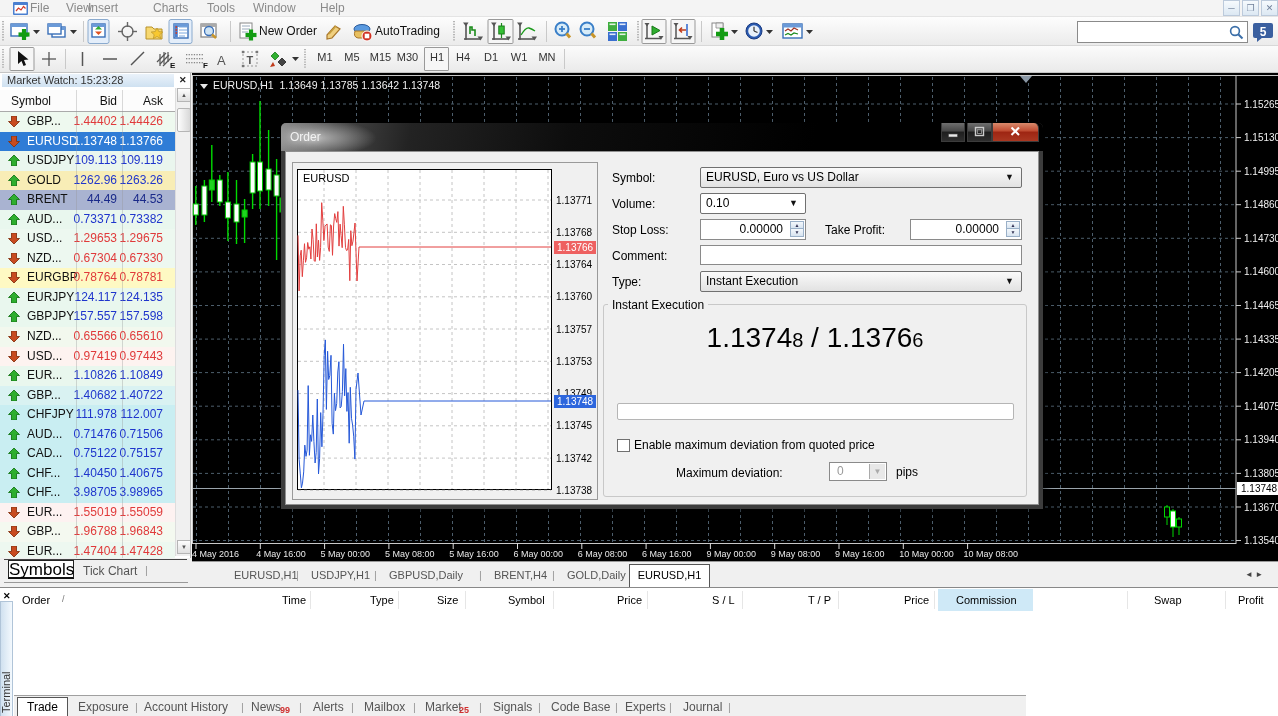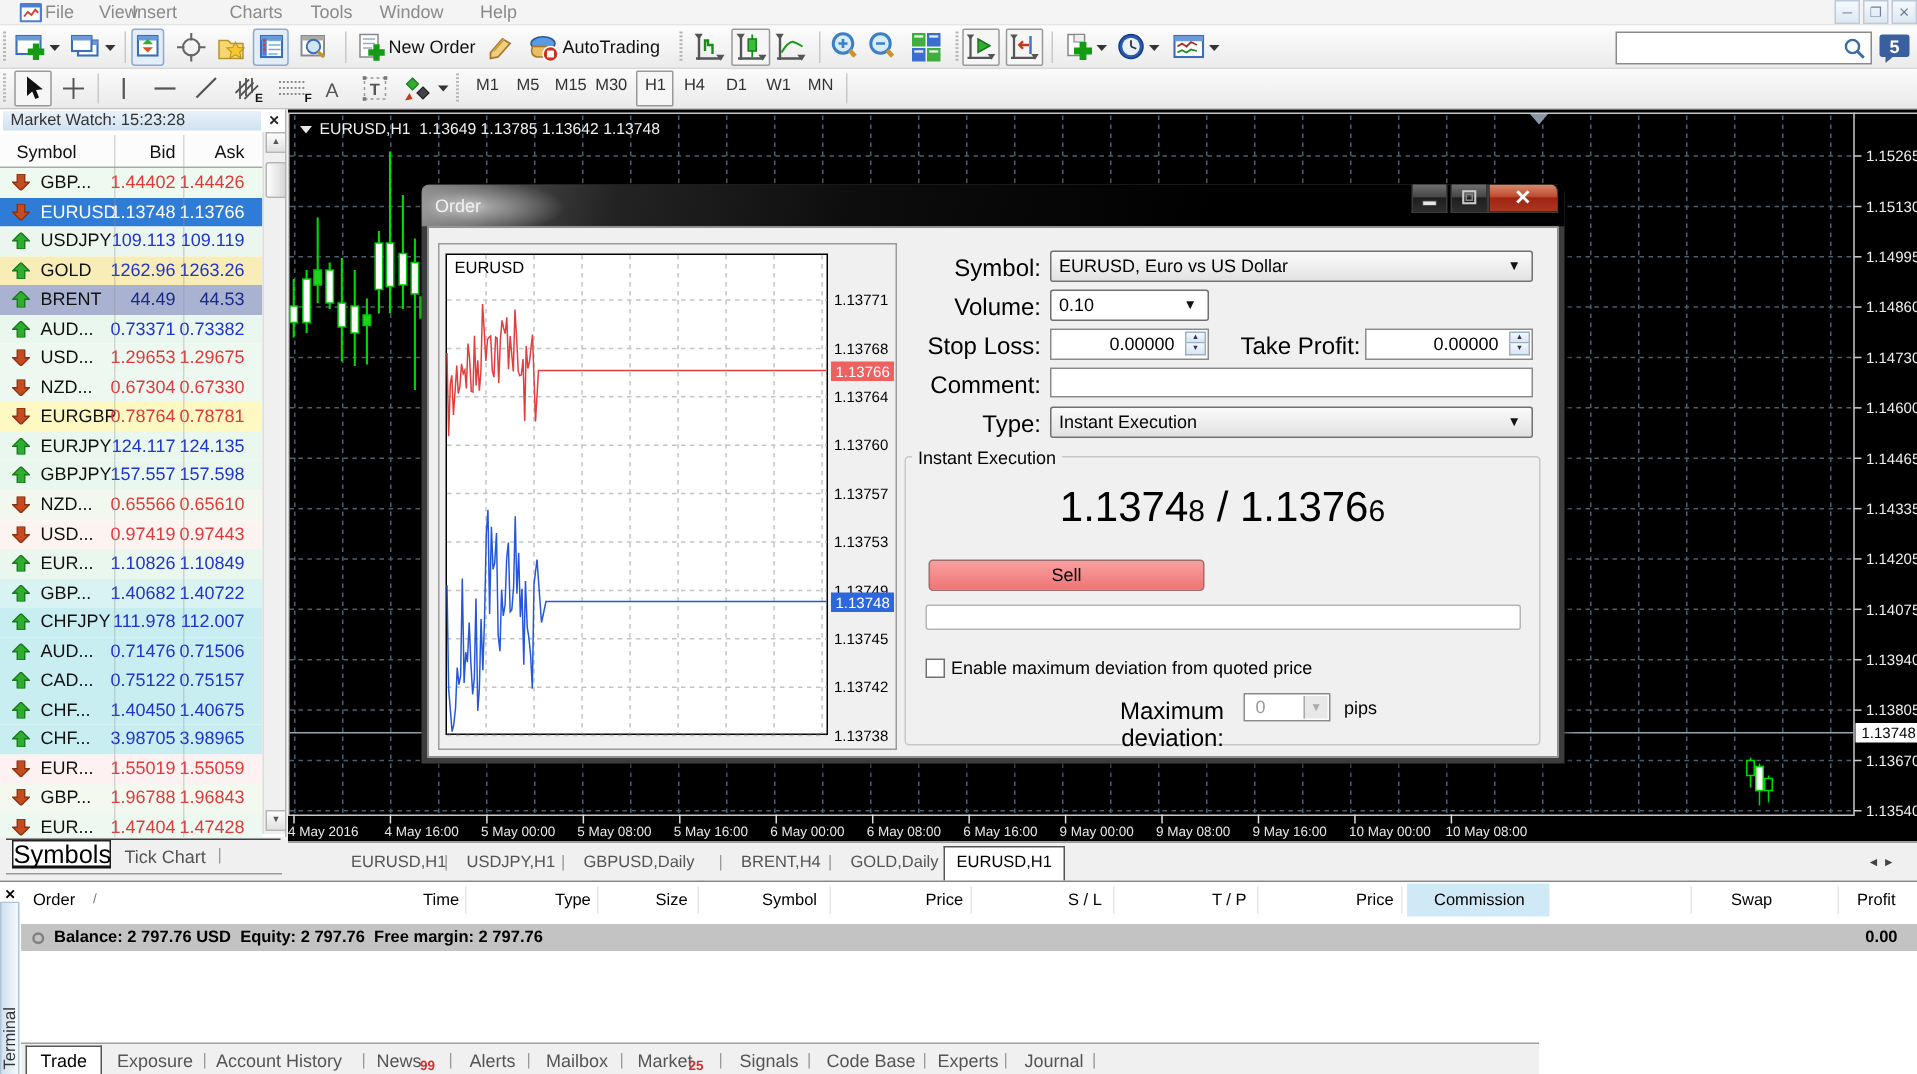--- a/index.html
+++ b/index.html
@@ -32,21 +32,21 @@
 .thc{position:absolute;top:6px;font-size:11px;color:#000}
 .thsep{position:absolute;top:3px;width:1px;height:18px;background:#e6e6e6}
 #balrow{position:absolute;left:14px;top:28px;width:1264px;height:18px;background:#c3c3c3;font-size:11px;font-weight:bold;color:#000}
 #btabs{position:absolute;left:14px;top:107px;width:1012px;height:22px;background:#f0f0f0;border-top:1px solid #a0a0a0}
 .btab{position:absolute;top:4px;font-size:12px;color:#555}
 #dlg{left:281px;top:123px;width:762px;height:386px;border-radius:5px 5px 0 0;background:#3c3c3c;box-shadow:3px 4px 9px rgba(0,0,0,.5)}
 #dlgtitle{position:absolute;left:0;top:0;width:762px;height:28px;border-radius:5px 5px 0 0;background:radial-gradient(ellipse 85px 26px at 36px 15px,#b0b0b0,rgba(120,120,120,0) 70%),linear-gradient(100deg,#8a8a8a 0%,#484848 7%,#232323 17%,#0d0d0d 38%,#000 70%)}
 #dlgtitle span{position:absolute;left:9px;top:7px;font-size:12px;color:#f2f2f2;text-shadow:0 0 7px rgba(255,255,255,.9)}
 #dlgbody{position:absolute;left:4px;top:28px;width:754px;height:354px;background:#f0f0f0;border:1px solid #909090}
 .cbtn{position:absolute;top:0;height:19px;border:1px solid #3c3c3c;border-top:none}
-.lbl{position:absolute;font-size:16px;color:#000;text-align:right}
+.lbl{position:absolute;font-size:12px;color:#000;}
 .field{position:absolute;background:#fff;border:1px solid #8a8a8a;font-size:12px;color:#000}
 .ddarrow{position:absolute;right:1px;top:1px;width:16px;background:linear-gradient(#f8f8f8,#dcdcdc);border-left:1px solid #aaa;text-align:center;color:#444}
 .spin{position:absolute;right:1px;top:1px;width:14px}
 .spb{height:8px;background:linear-gradient(#f4f8fc,#d8e4f0);border:1px solid #9ab0c8;font-size:5px;text-align:center;color:#335;line-height:6px}
 .groupbox{position:absolute;border:1px solid #c8c8c8;border-radius:3px}
 .sellbtn{position:absolute;background:linear-gradient(#f9a0a0,#ef7474);border:1px solid #9b6d6d;border-radius:3px;font-size:12px;color:#000;text-align:center;line-height:19px}
 .buybtn{position:absolute;background:linear-gradient(#a3b9ee,#7d9ce2);border:1px solid #6d7b9b;border-radius:3px;font-size:12px;color:#000;text-align:center;line-height:19px}
 </style></head>
 <body>
 <div id="app">
@@ -775,27 +775,20 @@
  <span class="thc" style="left:508px">Symbol</span>
  <span class="thc" style="left:617px">Price</span>
  <span class="thc" style="left:712px">S / L</span>
  <span class="thc" style="left:808px">T / P</span>
  <span class="thc" style="left:904px">Price</span>
  <div style="position:absolute;left:938px;top:1px;width:95px;height:22px;background:#cfe9f7"></div>
  <span class="thc" style="left:956px">Commission</span>
  <span class="thc" style="left:1154px">Swap</span>
  <span class="thc" style="left:1238px">Profit</span>
  <span id="thseps"><span class="thsep" style="left:310px"></span><span class="thsep" style="left:398px"></span><span class="thsep" style="left:465px"></span><span class="thsep" style="left:553px"></span><span class="thsep" style="left:647px"></span><span class="thsep" style="left:742px"></span><span class="thsep" style="left:838px"></span><span class="thsep" style="left:934px"></span><span class="thsep" style="left:1127px"></span><span class="thsep" style="left:1225px"></span></span>
- <div id="balrow">
-  <svg style="position:absolute;left:7px;top:5px" width="9" height="9">
-          <circle cx="4.5" cy="4.5" r="3.2" fill="none" stroke="#808080" stroke-width="1.6"></circle>
-        </svg>
-  <span style="position:absolute;left:22px;top:3px">Balance: 2 797.76 USD&nbsp; Equity: 2 797.76&nbsp; Free margin: 2 797.76</span>
-  <span style="position:absolute;right:13px;top:3px">0.00</span>
- </div>
  <div id="btabs">
   <div class="atab" style="left:3px;top:1px;width:51px;height:21px;line-height:19px;font-size:12px">Trade</div>
   <span class="btab" style="left:64px">Exposure</span>
         <span class="tsep" style="left:121px;top:5px">|</span>
   <span class="btab" style="left:130px">Account History</span>
         <span class="tsep" style="left:227px;top:5px">|</span>
   <span class="btab" style="left:237px">News</span>
         <span style="position:absolute;left:266px;top:9px;font-size:9px;color:#d03030;font-weight:bold">99</span>
         <span class="tsep" style="left:285px;top:5px">|</span>
   <span class="btab" style="left:299px">Alerts</span>
@@ -887,21 +880,20 @@
             <div class="spb">▲</div>
             <div class="spb" style="border-top:none">▼</div>
           </div></div>
   <span class="lbl" style="left:326px;top:97px;width:82px">Comment:</span>
   <div class="field" style="left:414px;top:93px;width:322px;height:20px"></div>
   <span class="lbl" style="left:326px;top:123px;width:82px">Type:</span>
   <div class="field" style="left:414px;top:119px;width:322px;height:21px;line-height:19px;padding-left:5px;background:linear-gradient(#fafafa,#e2e2e2);border-color:#707070;border-radius:2px">Instant Execution<span style="position:absolute;right:7px;top:0;font-size:9px;color:#111">▼</span></div>
   <div class="groupbox" style="left:317px;top:152px;width:424px;height:193px"></div>
   <div style="position:absolute;left:322px;top:146px;background:#f0f0f0;padding:0 4px;font-size:12px">Instant Execution</div>
   <div style="position:absolute;left:317px;top:170px;width:424px;text-align:center;font-size:28px;color:#000">1.1374<span style="font-size:20px">8</span> / 1.1376<span style="font-size:20px">6</span></div>
-  <div class="sellbtn" style="left:333px;top:221px;width:184px;height:21px">Sell</div>
   <div class="field" style="left:331px;top:251px;width:397px;height:17px;border-color:#b5b5b5;border-radius:2px"></div>
   <div style="position:absolute;left:331px;top:287px;width:13px;height:13px;background:#fff;border:1px solid #707070"></div>
   <span style="position:absolute;left:348px;top:286px;font-size:12px">Enable maximum deviation from quoted price</span>
   <span class="lbl" style="left:390px;top:314px;width:140px">Maximum deviation:</span>
   <div class="field" style="left:543px;top:310px;width:58px;height:19px;line-height:17px;padding-left:7px;color:#999">0<div class="ddarrow" style="height:15px;line-height:15px;font-size:8px;color:#aaa;background:#e8e8e8">▼</div></div>
   <span style="position:absolute;left:610px;top:313px;font-size:12px">pips</span>
  </div>
 </div>
 </div>
 

